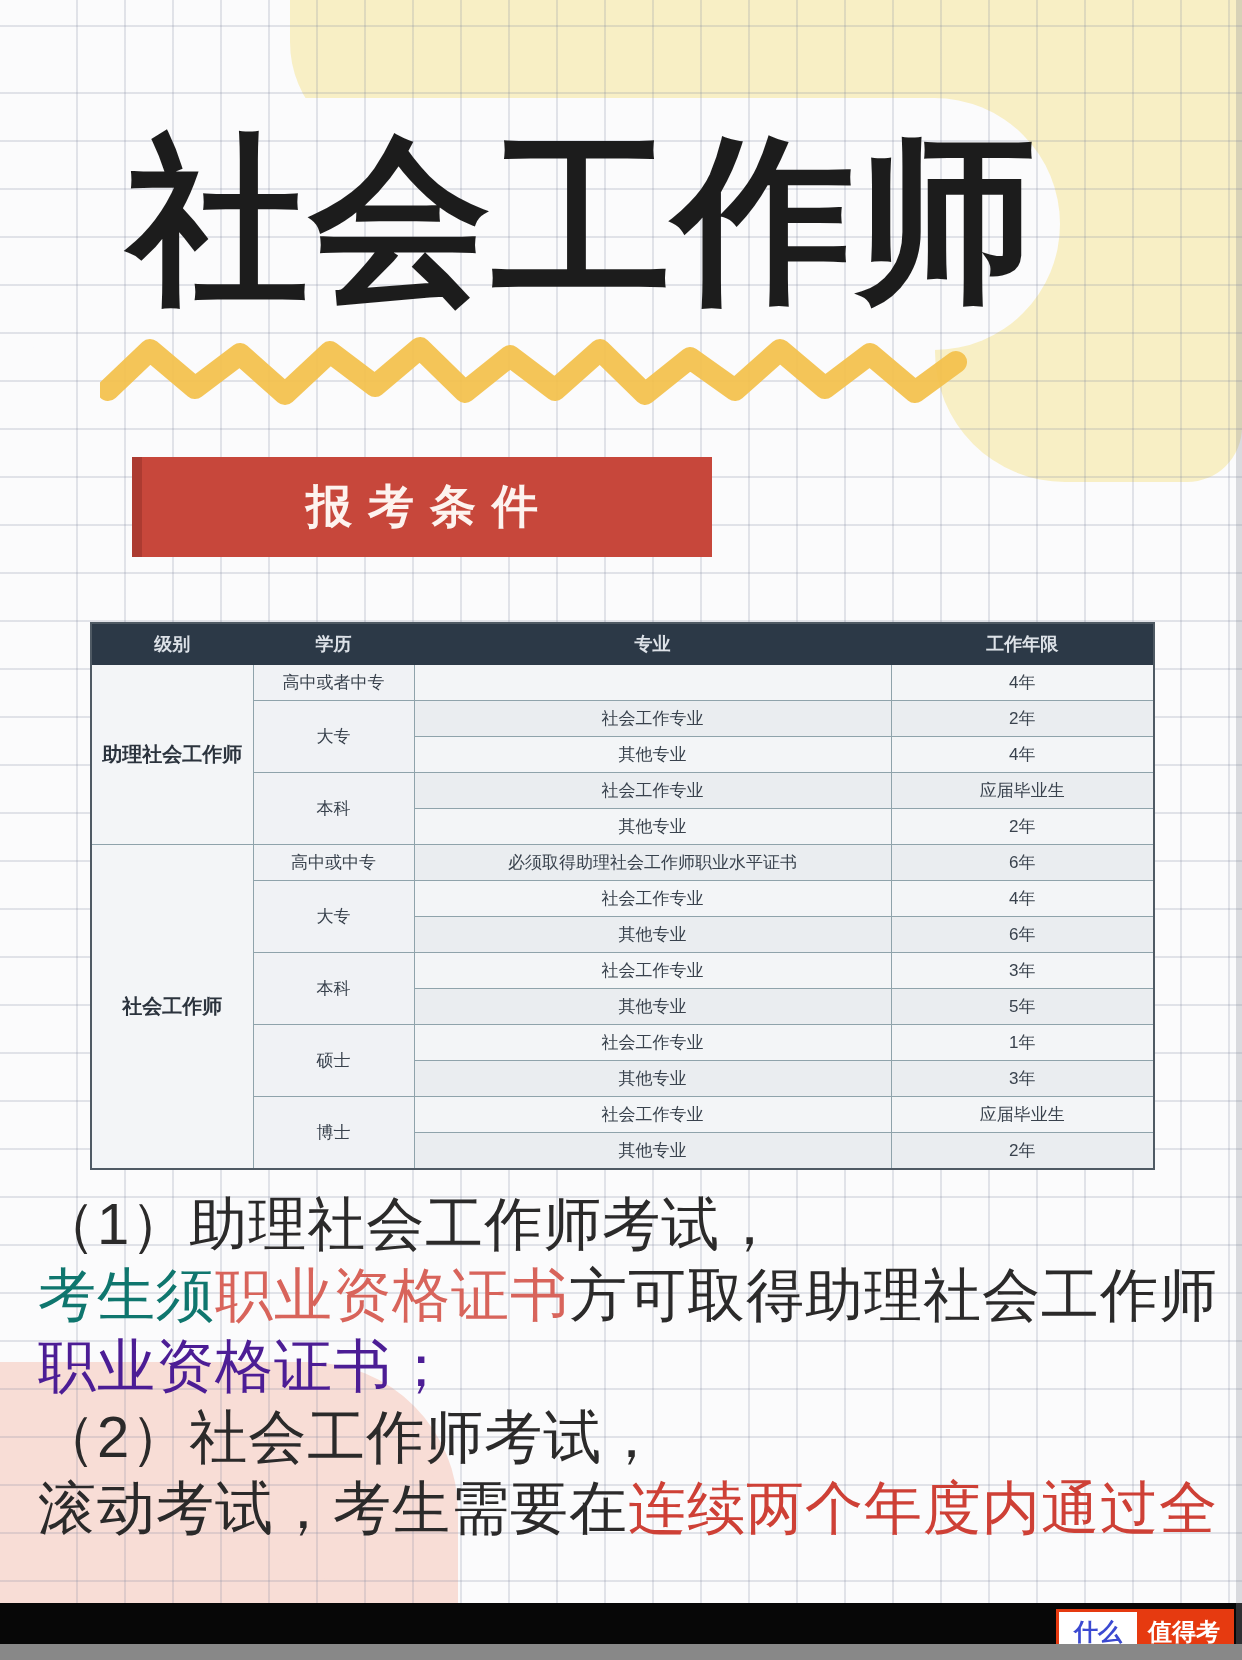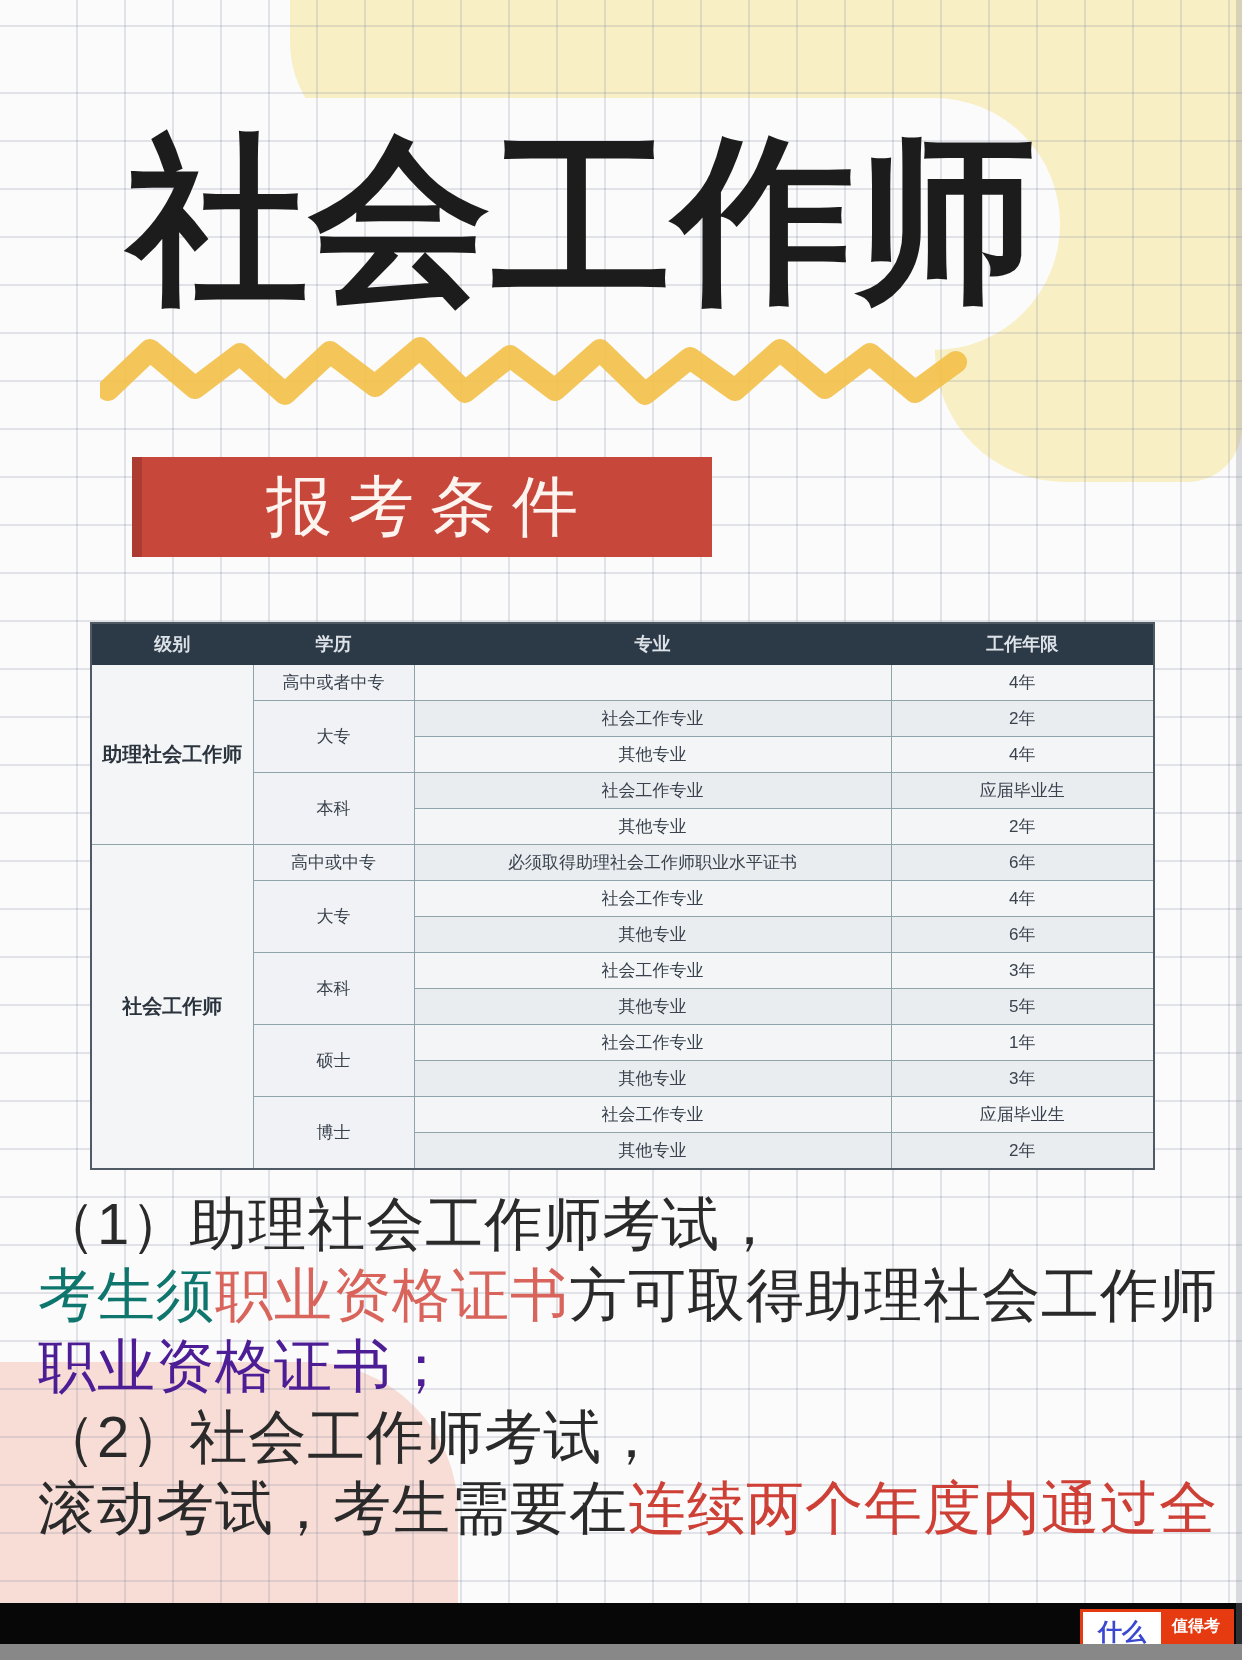--- a/index.html
+++ b/index.html
@@ -26,21 +26,21 @@
     font-size:180px;line-height:1;font-weight:900;color:#1c1c1c;
     letter-spacing:2px;white-space:nowrap;
   }
   .wave{position:absolute;left:100px;top:332px;width:870px;height:80px;}
   .banner{
     position:absolute;left:132px;top:457px;width:580px;height:100px;
     background:#c7473b;box-shadow:inset 10px 0 0 rgba(90,25,18,0.25);
     display:flex;align-items:center;justify-content:center;
   }
   .banner span{
-    color:#fdf3ef;font-size:66px;font-weight:normal;letter-spacing:16px;text-indent:16px;
+    color:#fdf3ef;font-size:46px;font-weight:bold;letter-spacing:16px;text-indent:16px;
   }
   .reg-table{
     position:absolute;left:90px;top:622px;width:1063px;
     border-collapse:collapse;table-layout:fixed;
     background:#f3f5f7;border:2px solid #4f5a64;
   }
   .reg-table th{
     background:#2c3947;color:#dde2e8;font-size:18px;font-weight:bold;
     height:40px;padding:0;border:1px solid #2c3947;
   }
@@ -55,21 +55,21 @@
   .note-line{
     font-size:58px;line-height:71px;font-weight:400;color:#2b2a2a;
     white-space:nowrap;letter-spacing:1px;
   }
   .bottom-bar{position:absolute;left:0;top:1603px;width:1242px;height:57px;background:#070707;}
   .brand{
     position:absolute;right:8px;top:50%;transform:translateY(-50%);
     display:flex;border:3px solid #e63a10;
   }
   .brand-left{background:#ffffff;color:#3b49d1;font-size:24px;font-weight:bold;padding:4px 15px;}
-  .brand-right{background:#e63a10;color:#ffffff;font-size:16px;font-weight:bold;padding:4px 11px;}
+  .brand-right{background:#e63a10;color:#ffffff;font-size:24px;font-weight:bold;padding:4px 11px;}
   .edge-right{position:absolute;right:0;top:0;width:6px;height:1660px;background:rgba(140,144,152,0.30);}
 </style>
 </head>
 <body>
 
 <div class="frame">
   <div class="blob blob-yellow-top"></div>
   <div class="blob blob-yellow-right"></div>
   <div class="blob blob-white-title"></div>
   <div class="blob blob-pink"></div>

